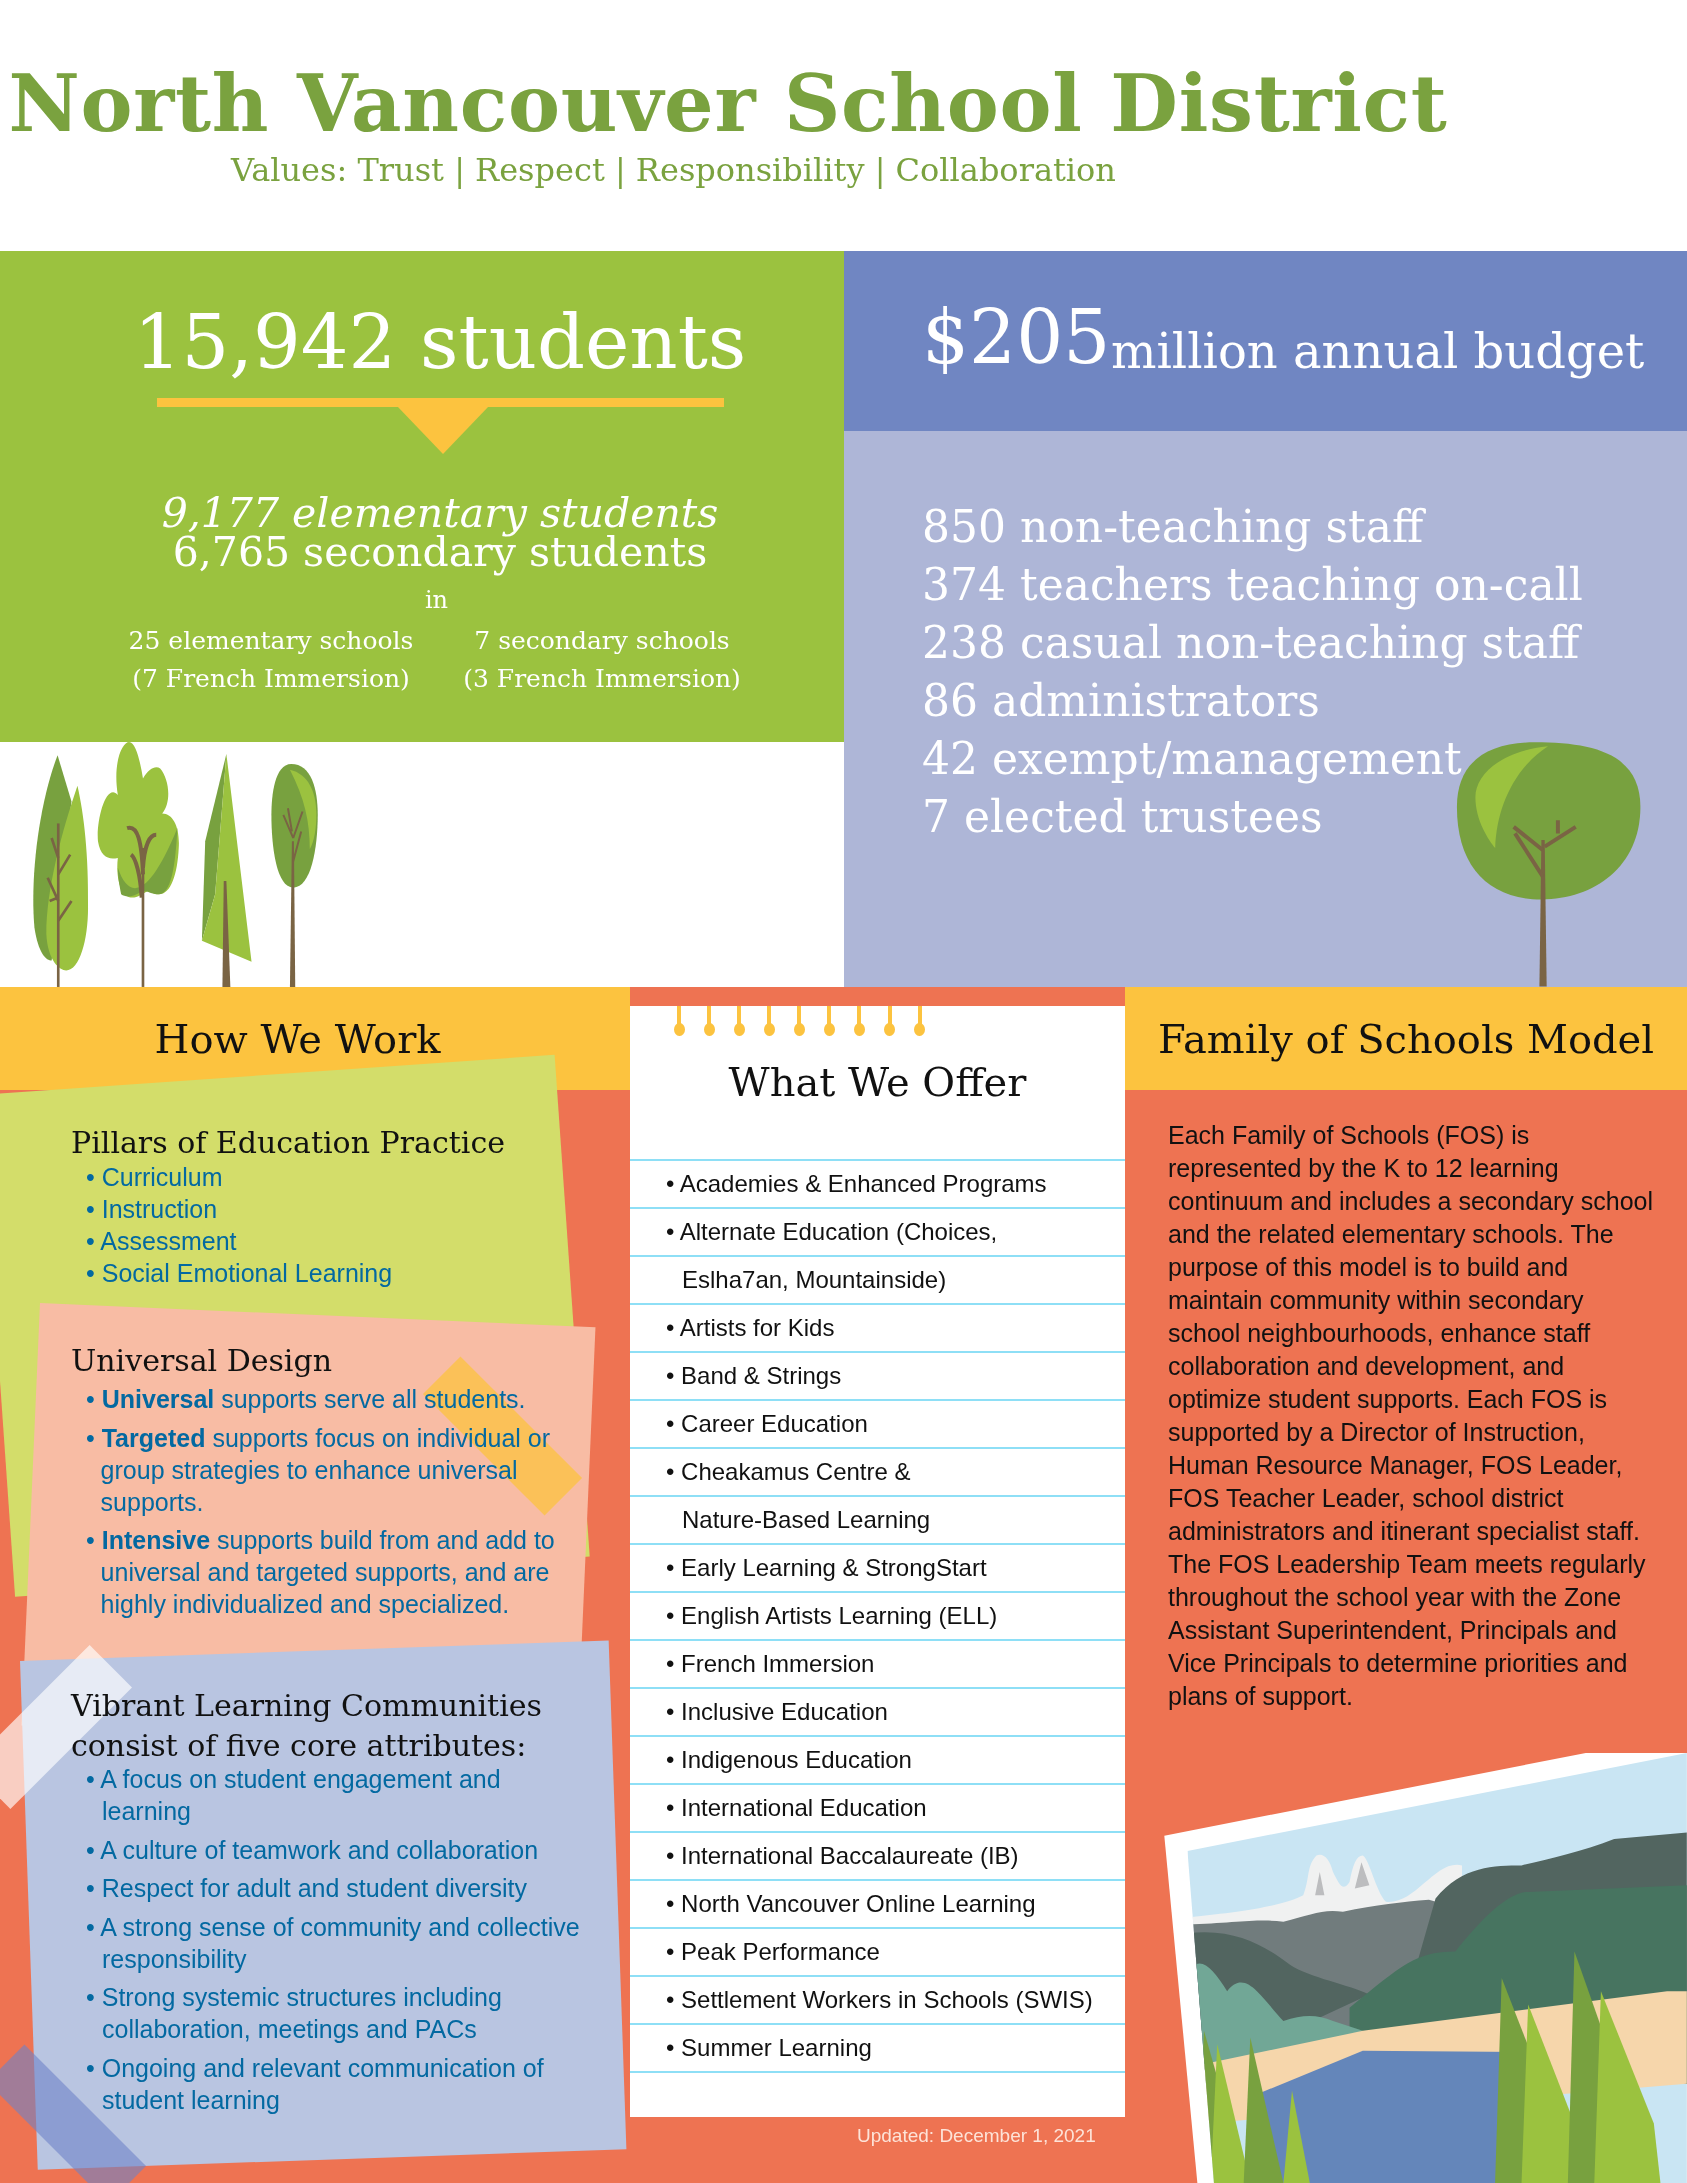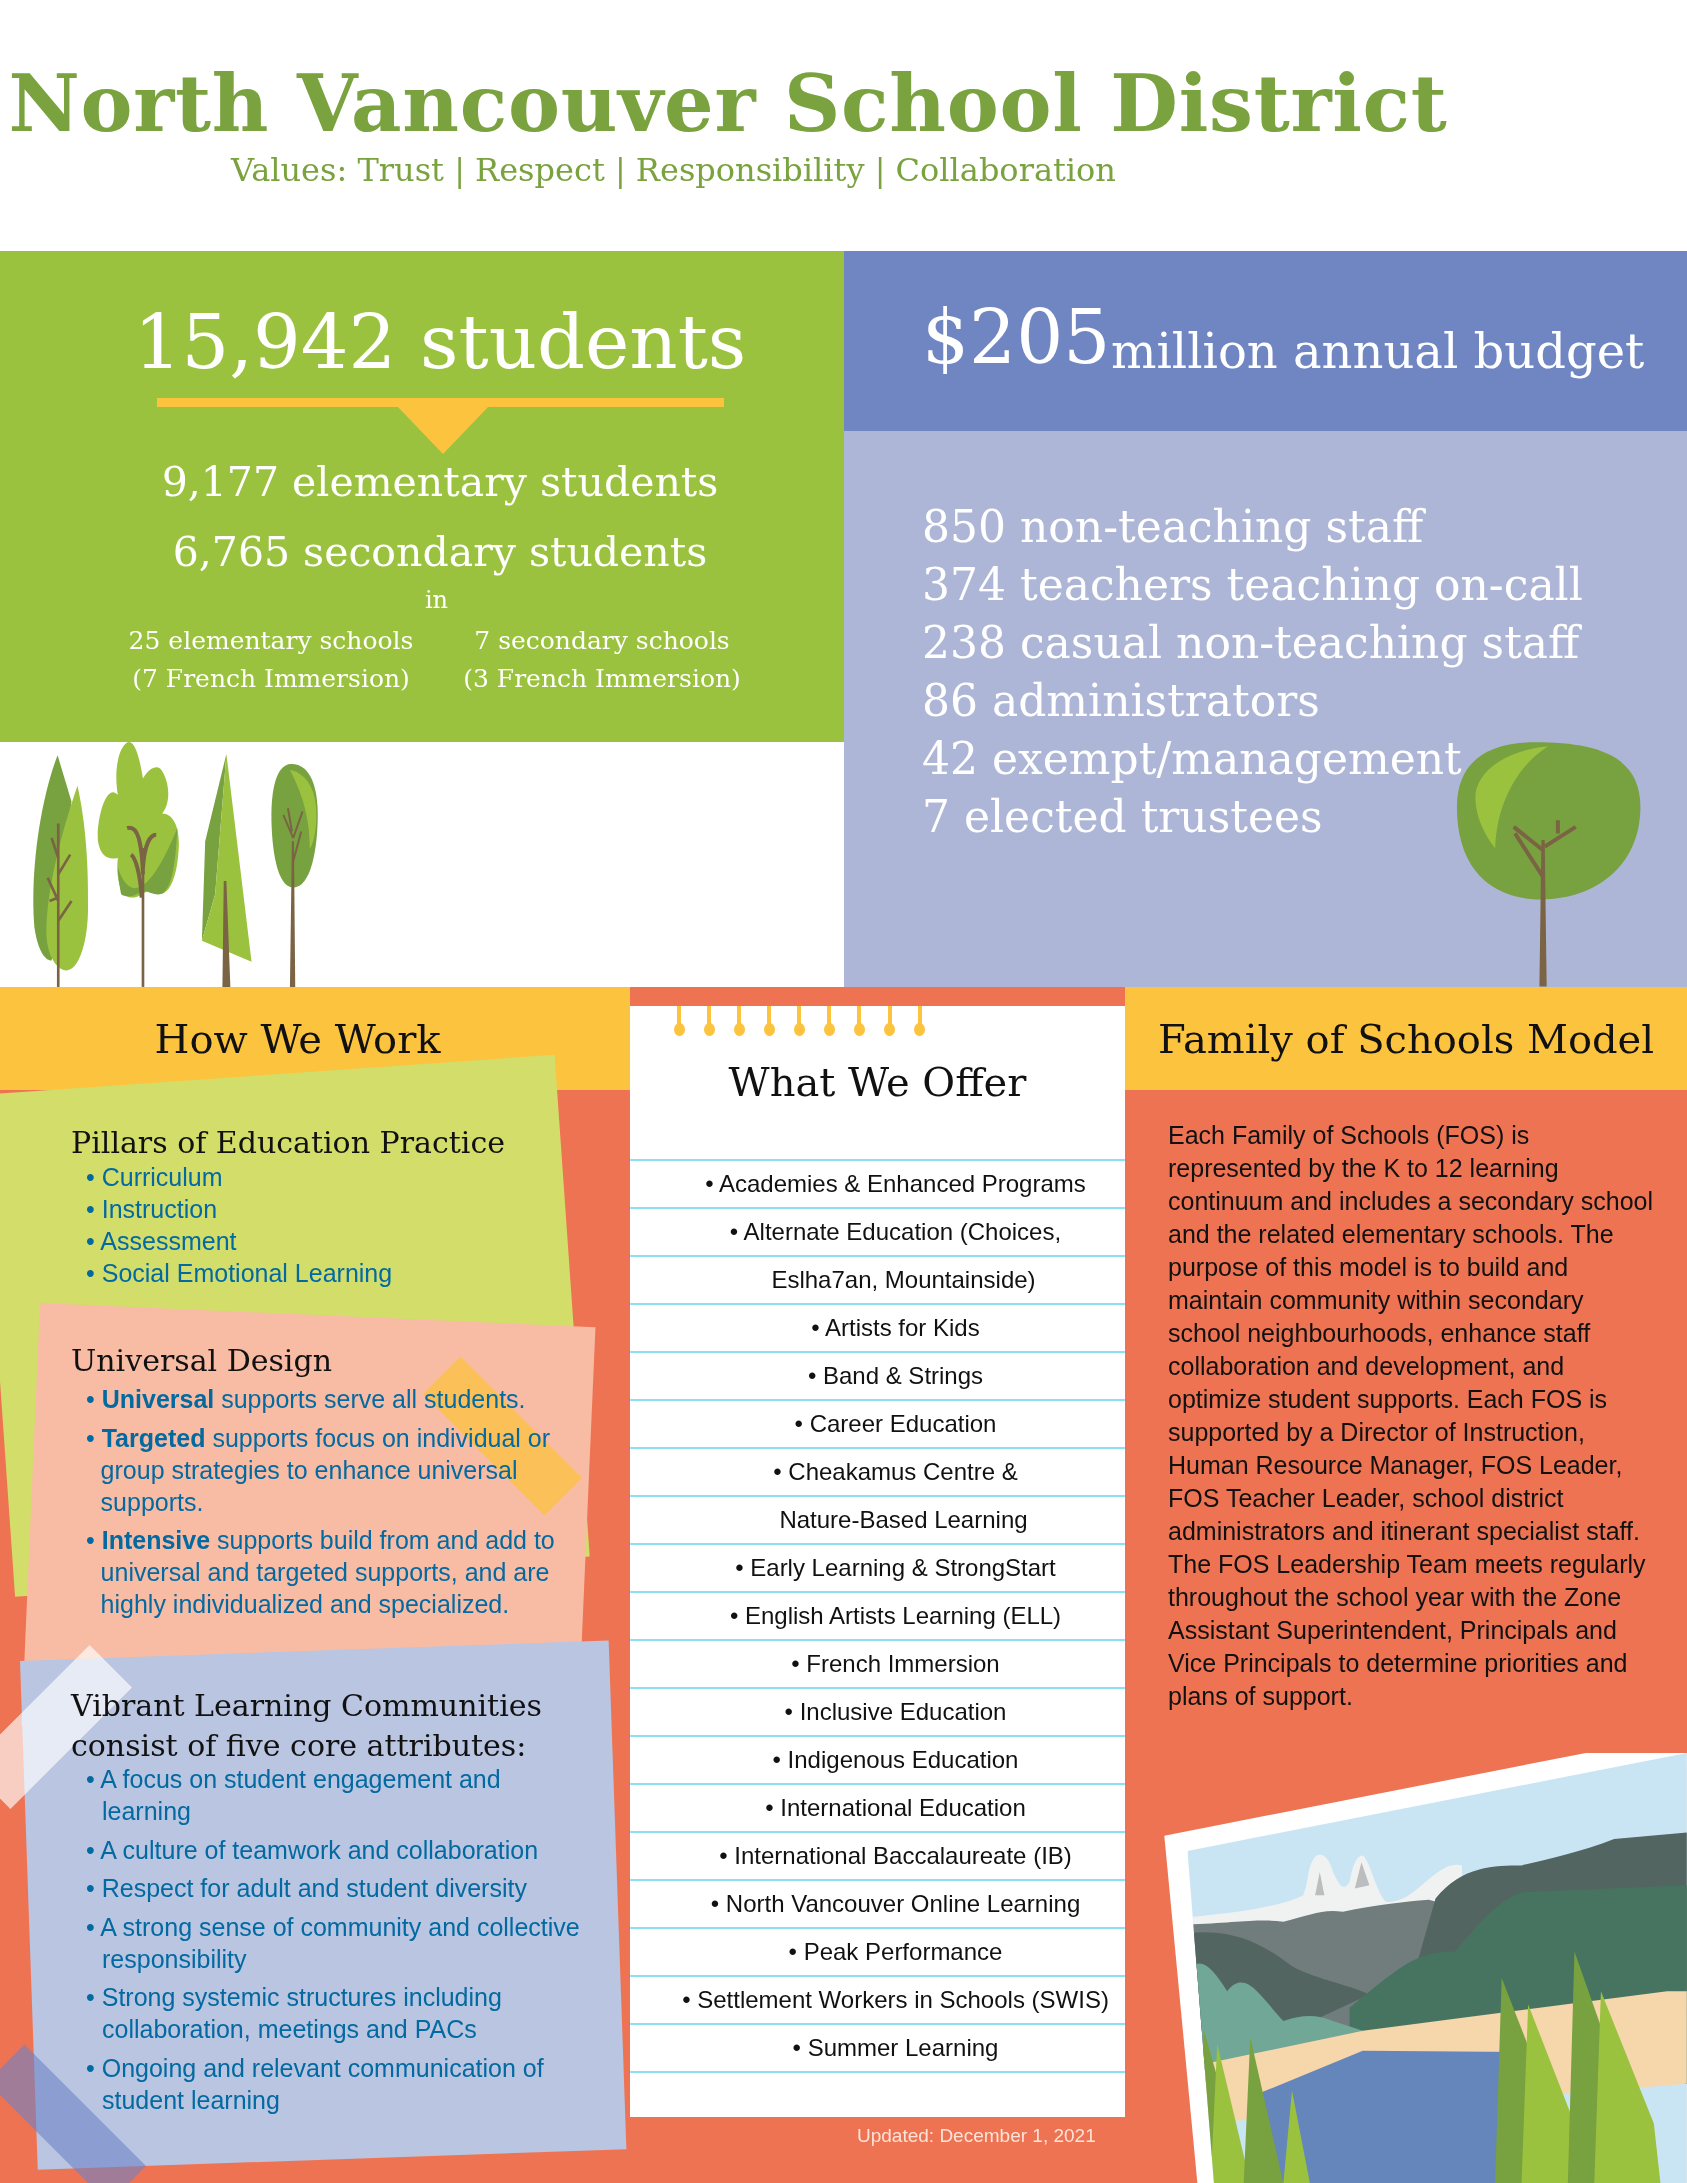--- a/index.html
+++ b/index.html
@@ -10,21 +10,21 @@
   
   #title{left:0;width:1456px;top:58px;text-align:center;color:#7aa23f;font-size:78px;font-weight:bold;letter-spacing:0.7px;}
   #subtitle{left:0;width:1347px;top:151px;text-align:center;color:#7aa23f;font-size:32px;}
 
   
   #green{left:0;top:251px;width:844px;height:491px;background:#9bc23f;}
   #students-total{left:0;width:880px;top:298px;text-align:center;color:#fff;font-size:75px;}
   #yellow-bar{left:157px;top:398px;width:567px;height:9.3px;background:#fcc33f;}
   #yellow-tri{left:397px;top:406px;width:0;height:0;border-left:46px solid transparent;border-right:46px solid transparent;border-top:48px solid #fcc33f;}
   .gline{left:0;width:880px;text-align:center;color:#fff;font-size:41px;}
-  #elem-students{top:458px;}
+  #elem-students{top:489px;font-style:italic;}
   #sec-students{top:528px;}
   #in-word{left:0;width:873px;top:586px;text-align:center;color:#fff;font-size:24px;}
   .school-col{color:#fff;font-size:25px;text-align:center;line-height:38px;}
   #elem-schools{left:119px;width:304px;top:622px;}
   #sec-schools{left:450px;width:304px;top:622px;}
 
   
   #tree-strip{left:0;top:742px;width:844px;height:245px;background:#ffffff;}
 
   
@@ -66,21 +66,21 @@
   #vlc-h{left:71px;top:1686px;line-height:40px;}
   #vlc-list{left:86px;top:1763px;width:503px;}
   #vlc-list li{line-height:32px;margin-bottom:6.6px;padding-left:16px;text-indent:-16px;}
 
   
   #notepad{left:630px;top:1006px;width:495px;height:1111px;background:#ffffff;}
   .ring{position:absolute;top:1006px;width:4px;height:24px;background:#fcc33f;}
   .ring-dot{position:absolute;top:1023px;width:10.6px;height:13.2px;border-radius:50%;background:#fcc33f;}
   #offer-title{left:630px;width:495px;top:1059px;text-align:center;color:#111;font-size:40px;}
   #offer-list{left:630px;top:1159px;width:495px;margin:0;padding:0;list-style:none;}
-  #offer-list li{height:48px;border-top:2px solid #8edff6;box-sizing:border-box;color:#111;font-size:24px;line-height:46px;padding-left:36px;white-space:nowrap;text-align:center;}
+  #offer-list li{height:48px;border-top:2px solid #8edff6;box-sizing:border-box;color:#111;font-size:24px;line-height:46px;padding-left:36px;white-space:nowrap;}
   #offer-list li.cont{padding-left:52px;}
   #offer-list li.last{height:29px;border-bottom:0;}
   #updated{left:857px;top:2125px;color:#fde3d8;font-size:19px;}
 
   
   #fos-text{left:1168px;top:1119px;width:490px;color:#111;font-size:25px;line-height:33px;}
 
   
   #postcard{left:1151px;top:1753px;}
 </style>

